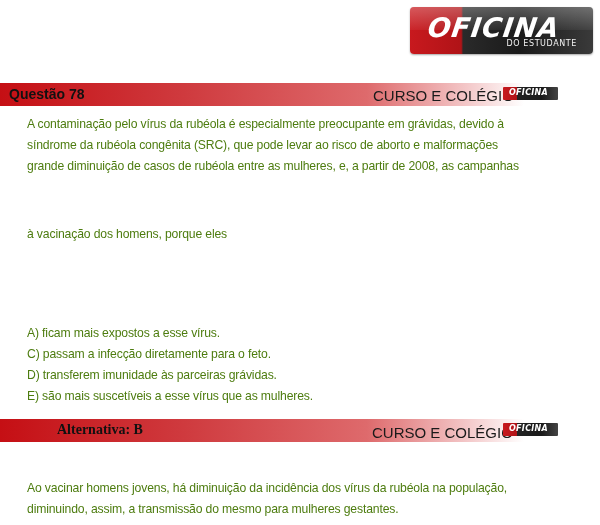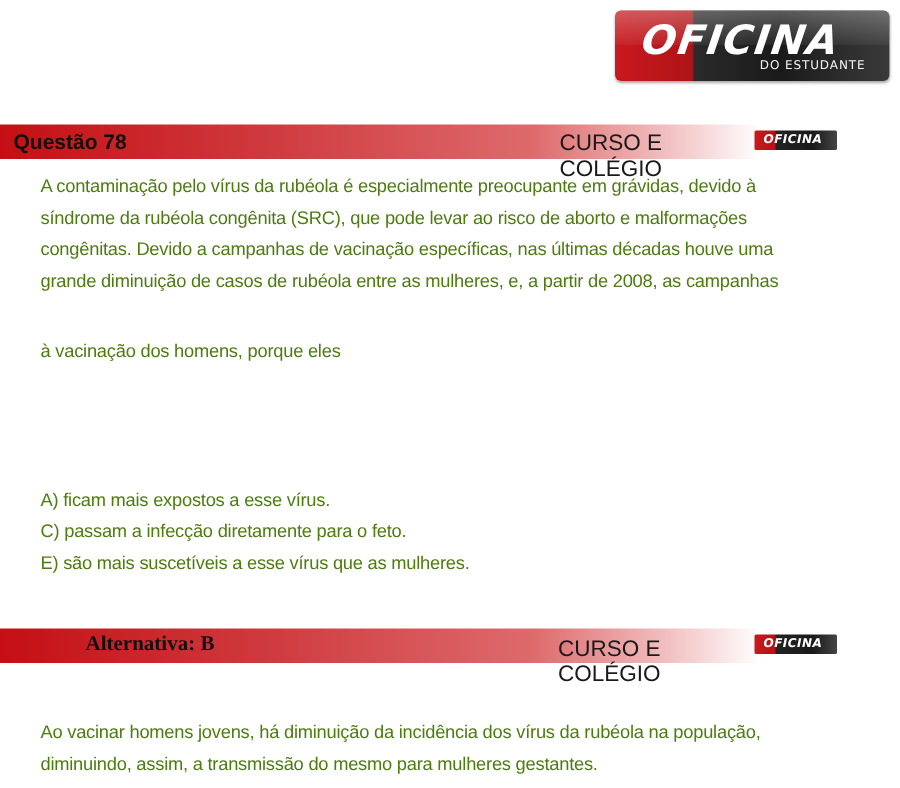--- a/index.html
+++ b/index.html
@@ -59,20 +59,21 @@
       z-index: 1;
     }
 
     
     .section-bar {
       position: absolute;
       left: 0;
       width: 508px;
       height: 23px;
       background: linear-gradient(90deg, #c50f14 0%, #cf3a3e 35%, #de6a6c 70%, #f2c2c3 88%, #ffffff 100%);
+      padding-left: 16px;
     }
     .section-bar.q { top: 83px; }
     .section-bar.a { top: 419px; }
 
     .bar-title {
       position: absolute;
       top: 3px;
       font-family: "Liberation Sans", sans-serif;
       font-weight: bold;
       font-size: 14px;
@@ -150,34 +151,34 @@
   <span class="bar-org">CURSO E COLÉGIO</span>
   <div class="mini-logo">
     <span>OFICINA</span>
   </div>
 </div>
 
 <div class="text-block intro">
   <p>
     <span class="text-line">A contaminação pelo vírus da rubéola é especialmente preocupante em grávidas, devido à</span>
     <span class="text-line">síndrome da rubéola congênita (SRC), que pode levar ao risco de aborto e malformações</span>
-    <span class="text-line">congênitas. Devido a campanhas de vacinação específicas, nas últimas décadas houve uma</span>
     <span class="text-line">grande diminuição de casos de rubéola entre as mulheres, e, a partir de 2008, as campanhas</span>
   </p>
 </div>
 
 <div class="text-block stem">
   <p>
     <span class="text-line">à vacinação dos homens, porque eles</span>
   </p>
 </div>
 
 <div class="text-block options">
   <span class="text-line">A) ficam mais expostos a esse vírus.</span>
   <span class="text-line">C) passam a infecção diretamente para o feto.</span>
+  <span class="text-line">D) transferem imunidade às parceiras grávidas.</span>
   <span class="text-line">E) são mais suscetíveis a esse vírus que as mulheres.</span>
 </div>
 
 <div class="section-bar a">
   <span class="bar-title">Alternativa: B</span>
   <span class="bar-org">CURSO E COLÉGIO</span>
   <div class="mini-logo">
     <span>OFICINA</span>
   </div>
 </div>

